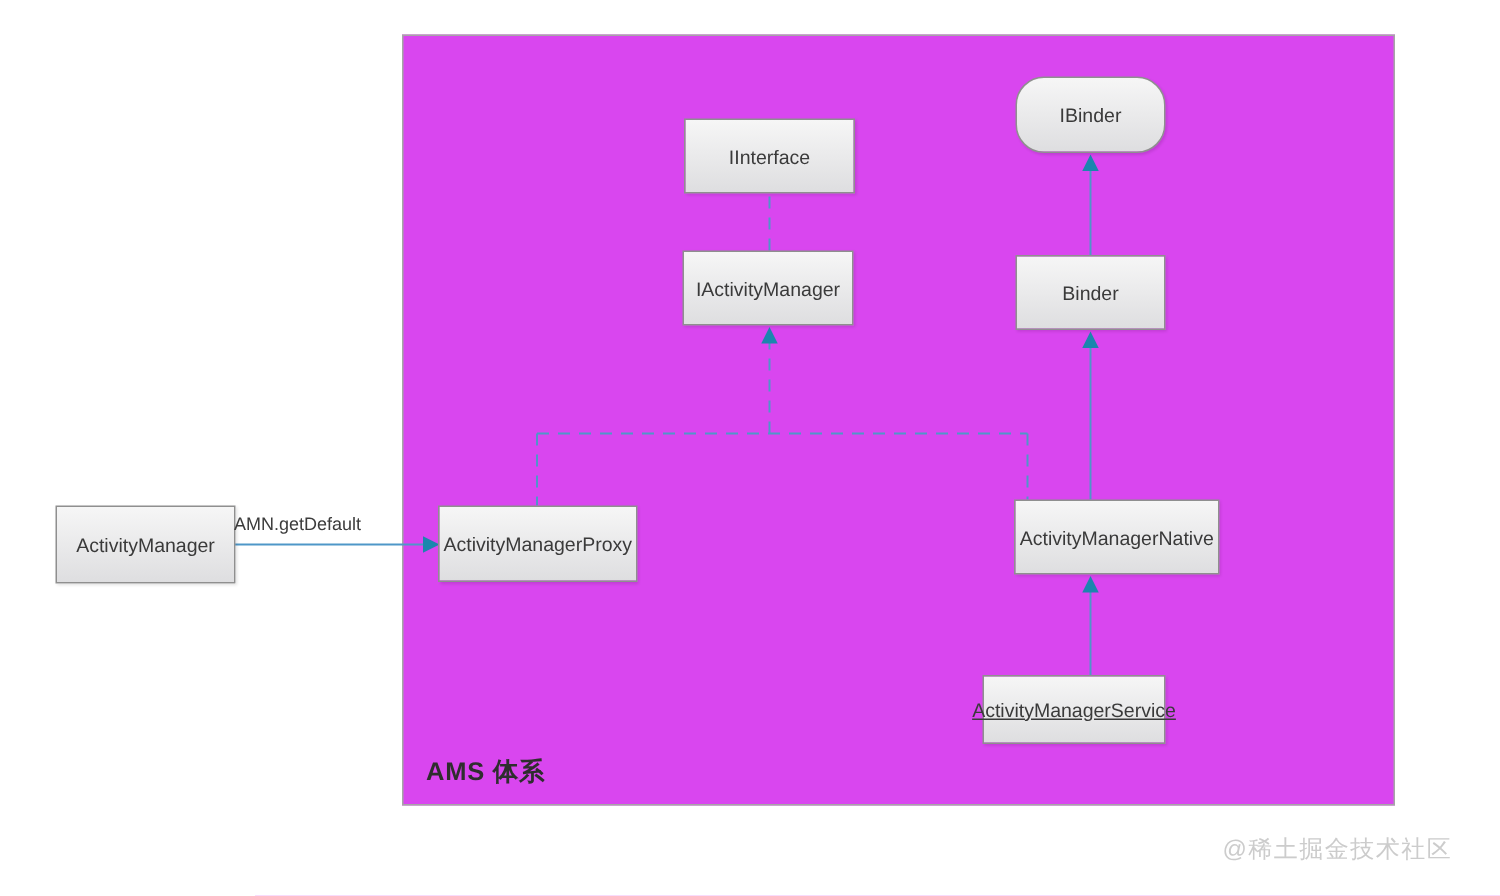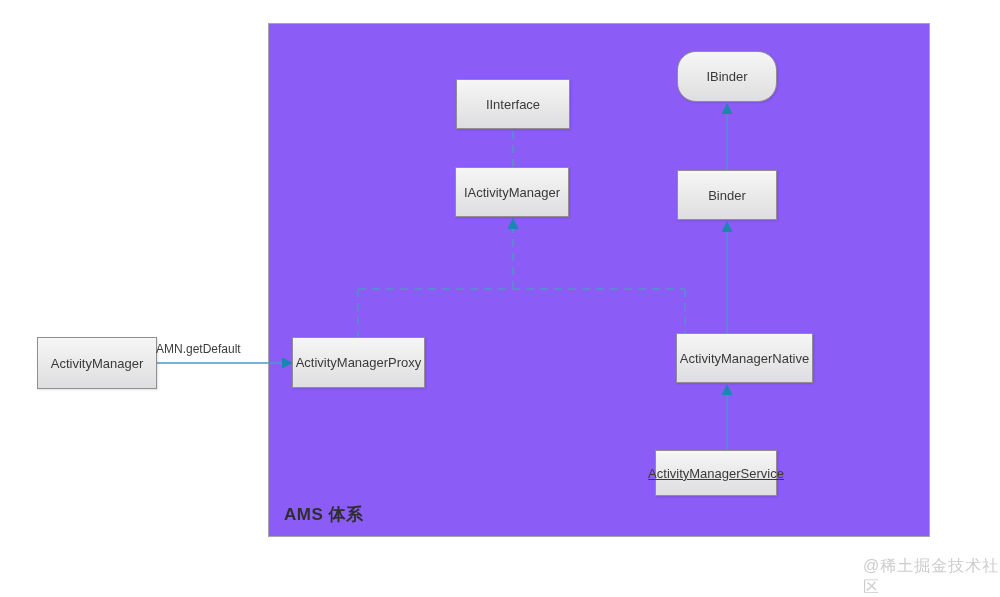--- a/index.html
+++ b/index.html
@@ -14,21 +14,21 @@
     height: 597px;
     background: #ffffff;
     overflow: hidden;
   }
   .ams-container {
     position: absolute;
     left: 268px;
     top: 23px;
     width: 662px;
     height: 514px;
-    background: #8b5cf6;
+    background: #d946ef;
     border: 1px solid #a6a6a6;
     box-sizing: border-box;
   }
   .container-label {
     position: absolute;
     left: 15px;
     bottom: 10px;
     font-size: 17px;
     font-weight: bold;
     color: #2e2e2e;
@@ -61,21 +61,20 @@
     font-size: 12px;
     color: #3c3c3c;
   }
   .watermark {
     position: absolute;
     left: 815px;
     top: 556px;
     font-size: 16px;
     color: #cccccc;
     letter-spacing: 1px;
-    margin-left: 48px;
   }
 </style>
 </head>
 <body>
 
 <div class="canvas">
 
   <div class="ams-container">
     <span class="container-label">AMS 体系</span>
   </div>

